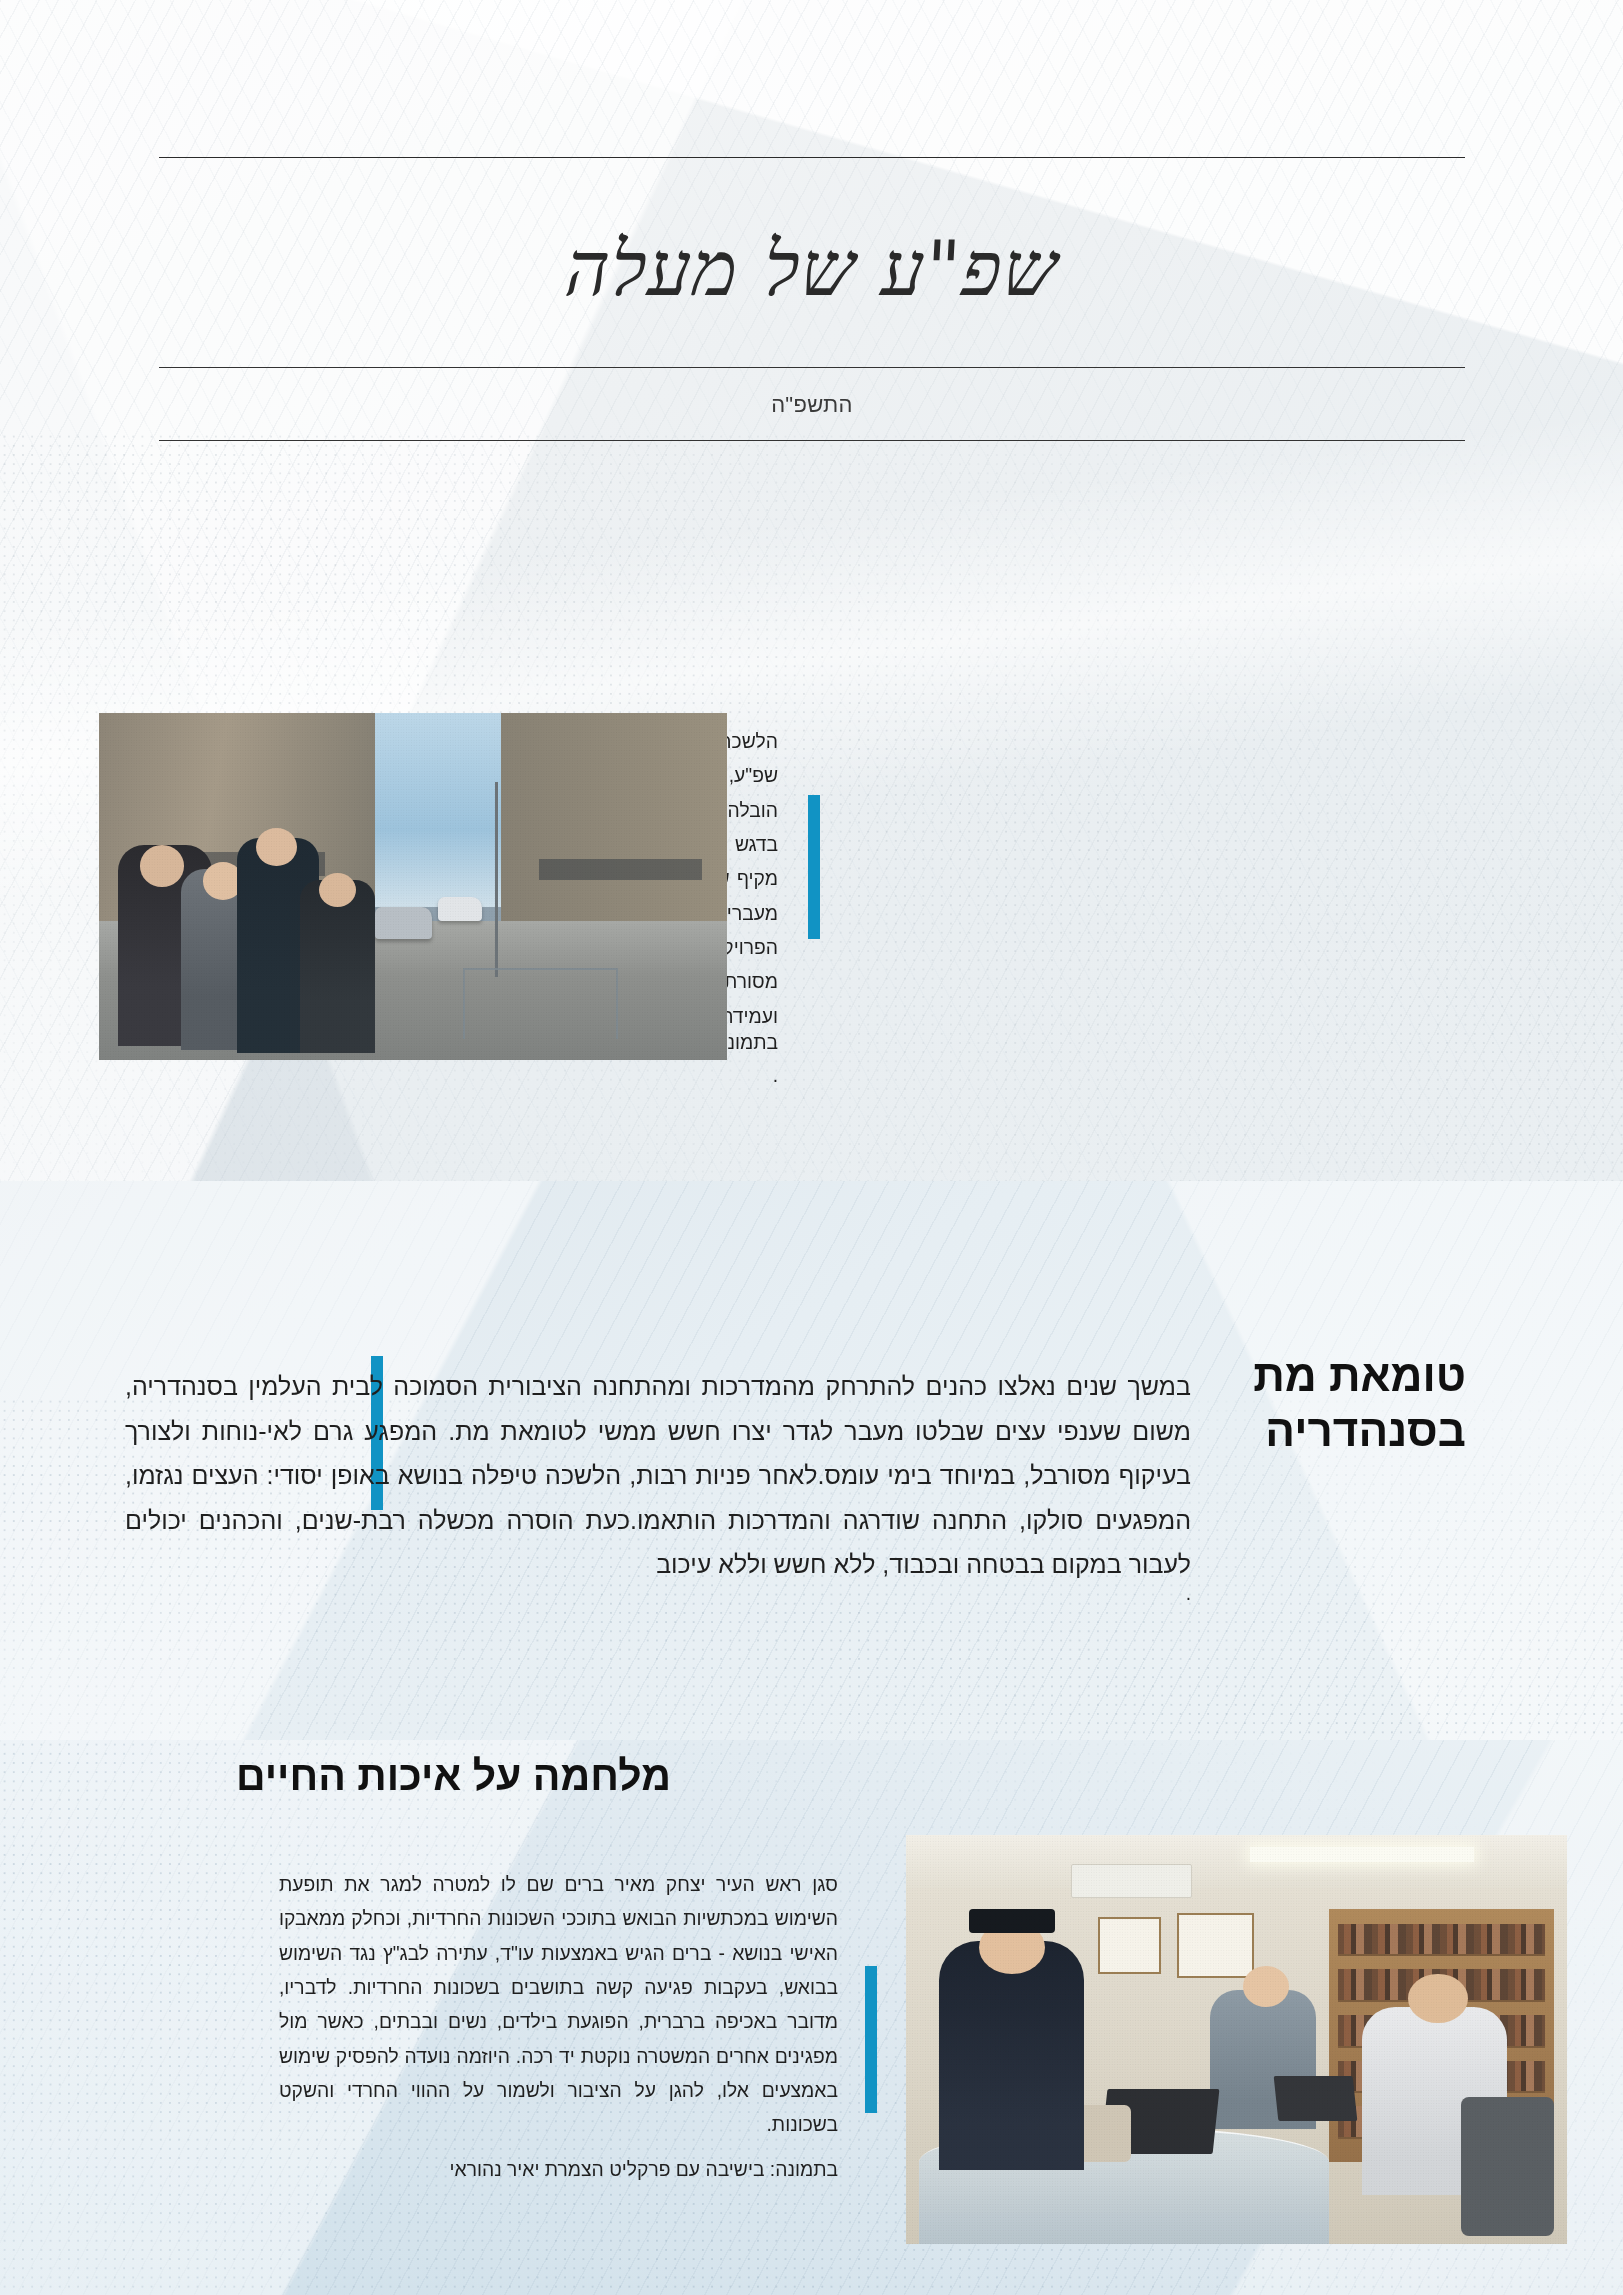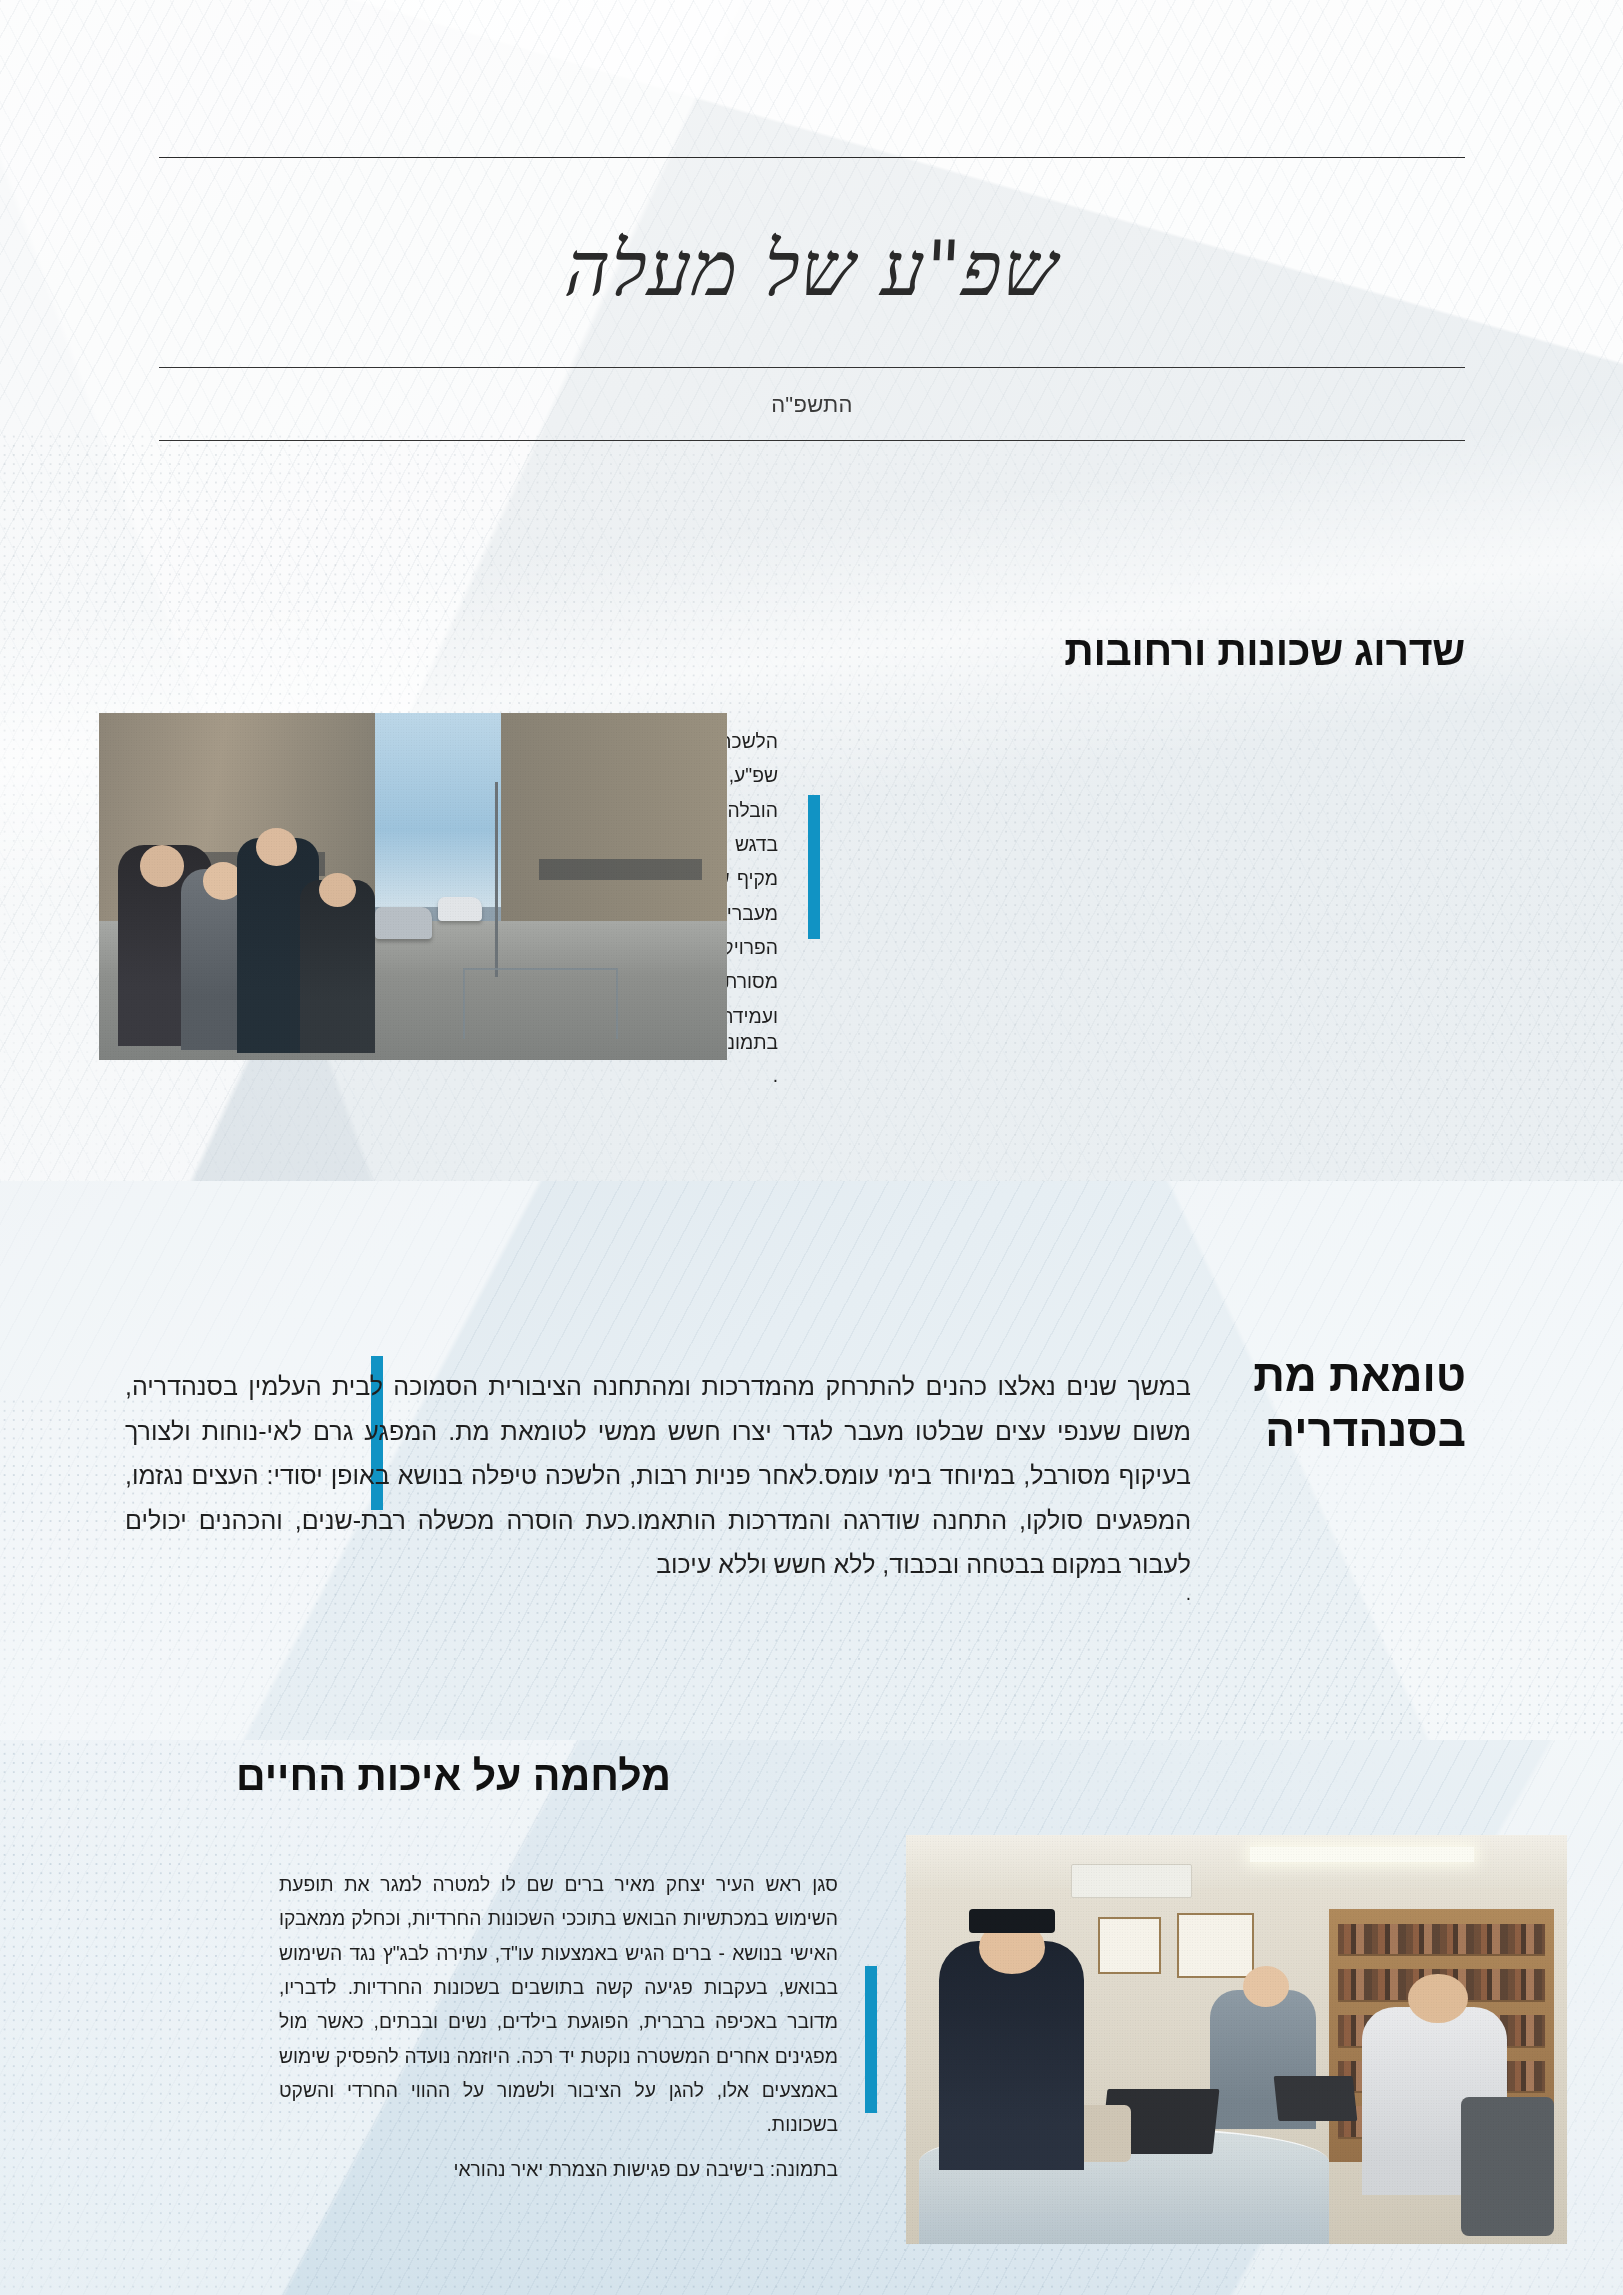--- a/index.html
+++ b/index.html
@@ -388,21 +388,20 @@
   <div class="title-block">
     <div class="rule"></div>
     <div class="main-title">שפ"ע של מעלה</div>
     <div class="rule thin"></div>
     <div class="year-line">התשפ"ה</div>
     <div class="rule thin"></div>
   </div>
 </div>
 
 <div class="sec1-body">
-  <div class="s1-heading">שדרוג שכונות ורחובות</div>
   <div class="accent-bar s1-bar"></div>
   <div class="s1-text">הלשכה קיימת פגישות עבודה שוטפות עם הנהלת אגף שפ"ע, לקביעת יעדי עבודה ושיפור פני העיר. בוצעה הובלה של תוכניות שדרוג רחובות בשכונות החרדיות, בדגש על אזורים שניזוקו מעבודות הרכבת הקלה. שדרוג מקיף של רחוב מאה שערים כלל תיקוני מדרכות, שיפור מעברי חצייה וניקיון תשתיות תת-קרקעיות. כל הפרויקטים בוצעו תוך שמירה על בטיחות הציבור ואווירה מסורתית, במקביל לפיקוח מקצועי כדי להבטיח איכות ועמידה בתקנים.</div>
   <div class="s1-caption">
     <span>בתמונה: פגישת עבודה עם גורמי המקצוע בשכונת מא"ש</span>
     <span class="dot">.</span>
   </div>
 
   <div class="photo1">
     <div class="sky"></div>
     <div class="bldg-l"></div>
@@ -436,21 +435,21 @@
 <div class="s2-text">במשך שנים נאלצו כהנים להתרחק מהמדרכות ומהתחנה הציבורית הסמוכה לבית העלמין בסנהדריה, משום שענפי עצים שבלטו מעבר לגדר יצרו חשש ממשי לטומאת מת. המפגע גרם לאי-נוחות ולצורך בעיקוף מסורבל, במיוחד בימי עומס.לאחר פניות רבות, הלשכה טיפלה בנושא באופן יסודי: העצים נגזמו, המפגעים סולקו, התחנה שודרגה והמדרכות הותאמו.כעת הוסרה מכשלה רבת-שנים, והכהנים יכולים לעבור במקום בבטחה ובכבוד, ללא חשש וללא עיכוב</div>
 <div class="s2-dot">.</div>
 
 <div class="sec3">
   <div class="bg-geo"></div>
   <div class="bg-dots"></div>
 </div>
 <div class="s3-heading">מלחמה על איכות החיים</div>
 <div class="accent-bar s3-bar"></div>
 <div class="s3-text">סגן ראש העיר יצחק מאיר ברים שם לו למטרה למגר את תופעת השימוש במכתשיות הבואש בתוככי השכונות החרדיות, וכחלק ממאבקו האישי בנושא - ברים הגיש באמצעות עו"ד, עתירה לבג"ץ נגד השימוש בבואש, בעקבות פגיעה קשה בתושבים בשכונות החרדיות. לדבריו, מדובר באכיפה ברברית, הפוגעת בילדים, נשים ובבתים, כאשר מול מפגינים אחרים המשטרה נוקטת יד רכה. היוזמה נועדה להפסיק שימוש באמצעים אלו, להגן על הציבור ולשמור על ההווי החרדי והשקט בשכונות.</div>
-<div class="s3-caption">בתמונה: בישיבה עם פגישות הצמרת יאיר נהוראי</div>
+<div class="s3-caption">בתמונה: בישיבה עם פרקליט הצמרת יאיר נהוראי</div>
 
 <div class="photo2">
   <div class="wall"></div>
   <div class="ceiling"></div>
   <div class="light"></div>
   <div class="ac"></div>
   <div class="shelf">
     <div class="row r1"></div>
     <div class="row r2"></div>
     <div class="row r3"></div>

